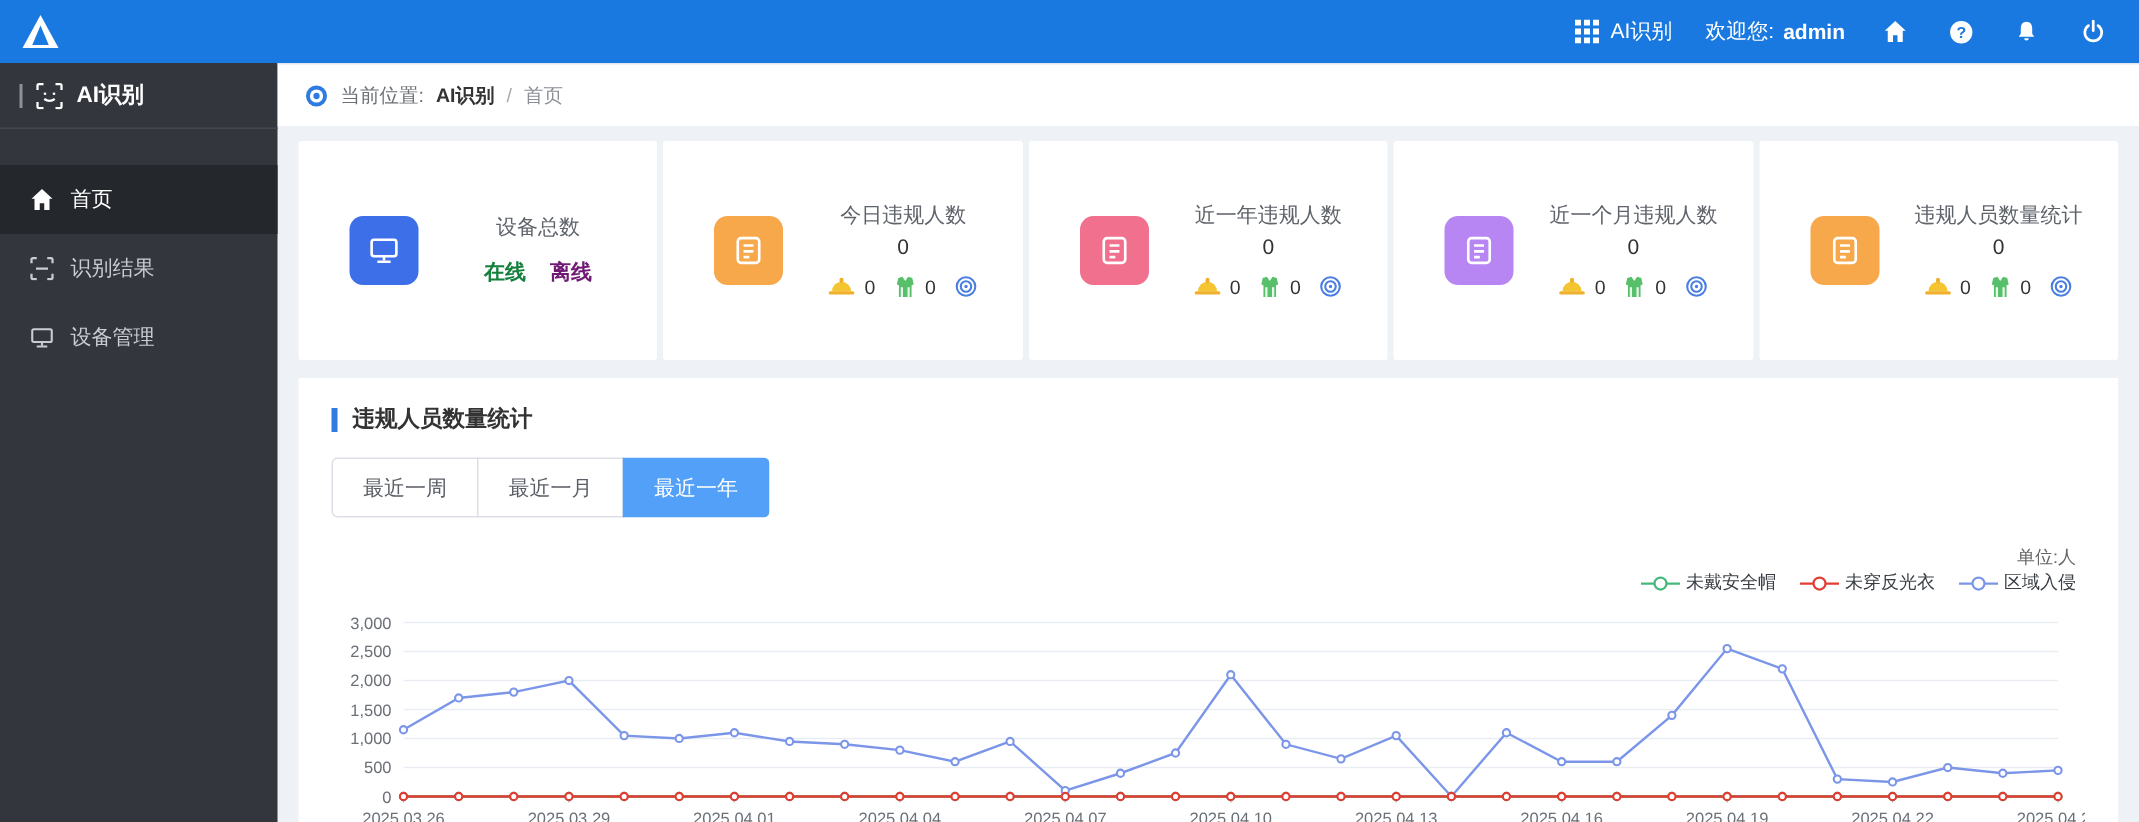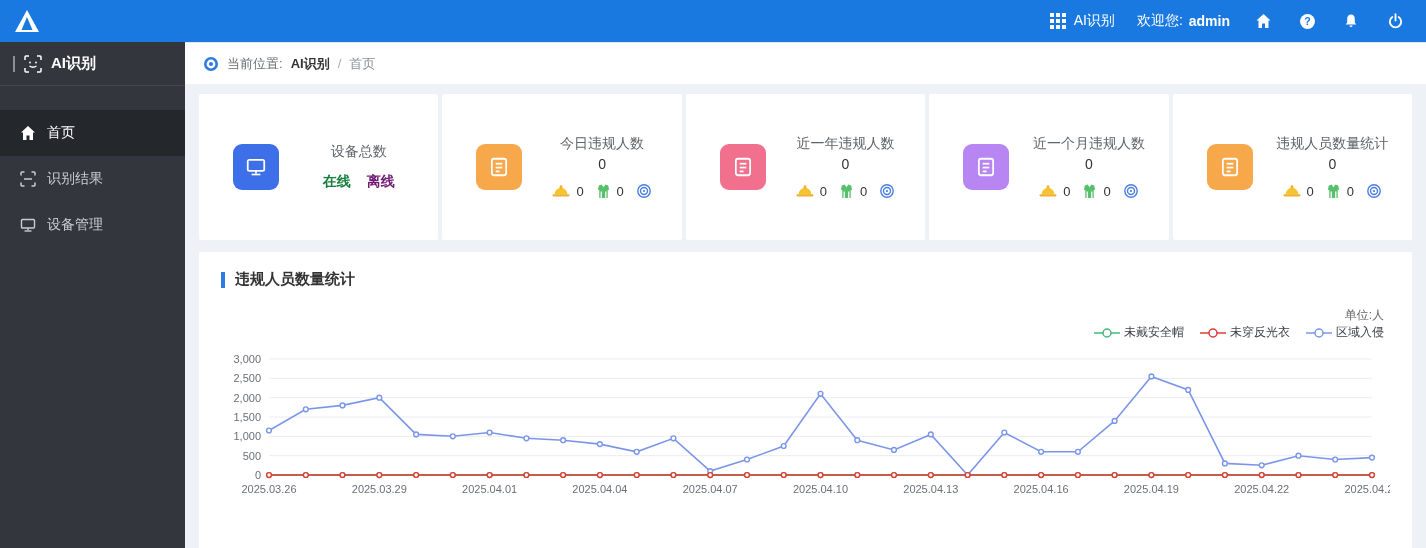--- a/index.html
+++ b/index.html
@@ -342,20 +342,25 @@
       </div>
 
     </div>
 
     <section class="chart-card">
       <div class="section-title">
         <span class="title-bar" style="background: rgb(46, 124, 224);"></span>
         <span>违规人员数量统计</span>
       </div>
 
+      <div class="tab-group">
+        <div class="tab">最近一周</div>
+        <div class="tab">最近一月</div>
+        <div class="tab active" style="background: rgb(83, 160, 248);">最近一年</div>
+      </div>
 
       <div class="chart-header">
         <span class="unit-label">单位:人</span>
         <div class="legend">
           <span class="legend-item">
             <span style="display: flex; color: rgb(69, 185, 124);">
               <svg width="26" height="12" viewBox="0 0 26 12">
                 <line x1="0" y1="6" x2="26" y2="6" stroke="currentColor" stroke-width="1.5"></line>
                 <circle cx="13" cy="6" r="4" fill="#fff" stroke="currentColor" stroke-width="1.5"></circle>
               </svg>

